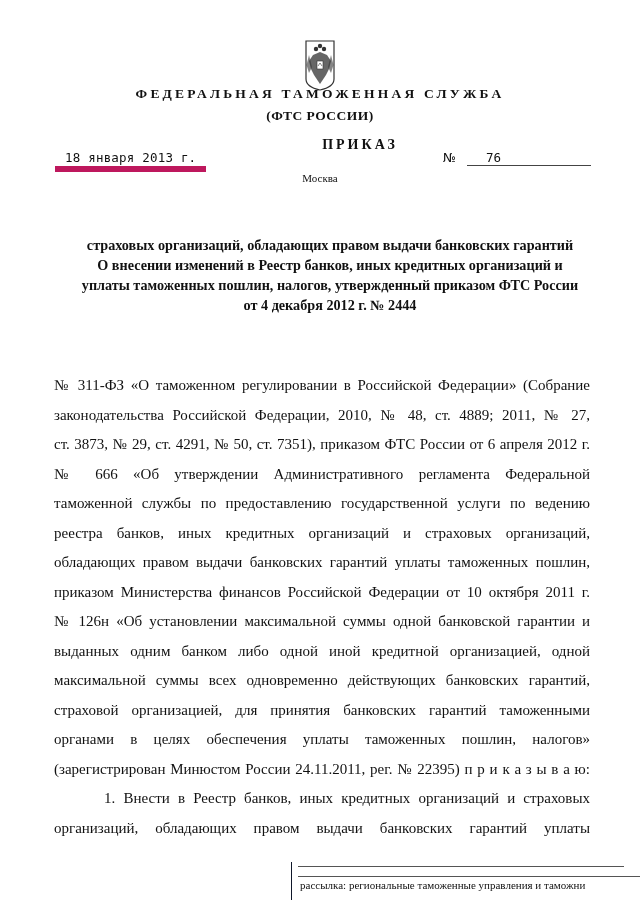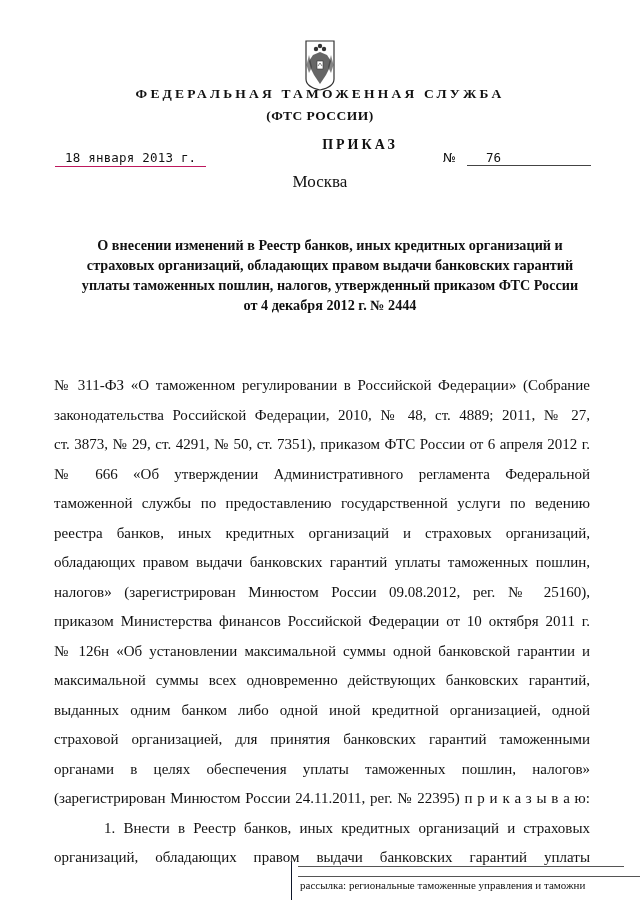--- a/index.html
+++ b/index.html
@@ -6,27 +6,27 @@
   body {
     width: 640px; height: 900px; overflow: hidden; position: relative;
     font-family: "Liberation Serif", "DejaVu Serif", serif; color: #111;
   }
   .abs { position: absolute; }
   .center { left: 0; width: 640px; text-align: center; }
   #emblem { left: 304px; top: 39px; width: 32px; height: 52px; }
   #agency-title { top: 86px; font-weight: bold; font-size: 13.5px; letter-spacing: 3.2px; }
   #agency-abbr { top: 108px; font-weight: bold; font-size: 13.5px; letter-spacing: 0.5px; }
   #doc-type { top: 137px; font-weight: bold; font-size: 14px; letter-spacing: 3px; padding-left: 40px; }
-  #date-field { left: 55px; top: 148px; width: 151px; height: 18px; border-bottom: 1px solid #be185d; }
+  #date-field { left: 55px; top: 148px; width: 151px; height: 18px; border-bottom: 6px solid #be185d; }
   #date-text { position: absolute; left: 10px; bottom: 1px; font-family: "DejaVu Sans Mono", "Liberation Mono", monospace; font-size: 12.5px; letter-spacing: 0.2px; }
   #number-field { left: 443px; top: 148px; width: 148px; height: 18px; }
   #number-sign { position: absolute; left: 0; bottom: 1px; font-family: "DejaVu Sans", sans-serif; font-size: 12.5px; }
   #number-line { position: absolute; left: 24px; right: 0; bottom: 0; border-bottom: 1px solid #444; }
   #number-value { position: absolute; left: 43px; bottom: 1px; font-family: "DejaVu Sans Mono", "Liberation Mono", monospace; font-size: 12.5px; }
-  #city { top: 172px; font-size: 17px; }
+  #city { top: 172px; font-size: 11px; }
   #subject { top: 235px; left: 60px; width: 540px; text-align: center; font-weight: bold; font-size: 14.2px; line-height: 20px; }
   #body { left: 54px; top: 371px; width: 536px; font-size: 15px; line-height: 29.5px; text-align: justify; }
   .line { display: block; white-space: nowrap; text-align-last: justify; height: 29.5px; }
   .line.indent { padding-left: 50px; }
   #distribution { left: 291px; top: 862px; width: 352px; height: 38px; border-left: 1px solid #0f172a; }
   #dist-line1 { position: absolute; left: 6px; right: 20px; top: 4px; border-top: 1px solid #555; }
   #dist-line2 { position: absolute; left: 6px; right: 0; top: 14px; border-top: 1px solid #555; }
   #dist-text { position: absolute; left: 8px; top: 17px; font-size: 11px; white-space: nowrap; }
 </style>
 </head>
@@ -58,39 +58,38 @@
 
 <div id="number-field" class="abs">
   <span id="number-sign">№</span>
   <span id="number-line"></span>
   <span id="number-value">76</span>
 </div>
 
 <div id="city" class="abs center">Москва</div>
 
 <div id="subject" class="abs">
+  <div>страховых организаций, обладающих правом выдачи банковских гарантий</div>
   <div>О внесении изменений в Реестр банков, иных кредитных организаций и</div>
-  <div>страховых организаций, обладающих правом выдачи банковских гарантий</div>
   <div>уплаты таможенных пошлин, налогов, утвержденный приказом ФТС России</div>
   <div>от 4 декабря 2012 г. № 2444</div>
 </div>
 
 <div id="body" class="abs">
   <span class="line">№ 311-ФЗ «О таможенном регулировании в Российской Федерации» (Собрание</span>
   <span class="line">законодательства Российской Федерации, 2010, № 48, ст. 4889; 2011, № 27,</span>
   <span class="line">ст. 3873, № 29, ст. 4291, № 50, ст. 7351), приказом ФТС России от 6 апреля 2012 г.</span>
   <span class="line">№ 666 «Об утверждении Административного регламента Федеральной</span>
   <span class="line">таможенной службы по предоставлению государственной услуги по ведению</span>
   <span class="line">реестра банков, иных кредитных организаций и страховых организаций,</span>
   <span class="line">обладающих правом выдачи банковских гарантий уплаты таможенных пошлин,</span>
-  <span class="line">налогов» (зарегистрирован Минюстом России 09.08.2012, рег. № 25160),</span>
   <span class="line">приказом Министерства финансов Российской Федерации от 10 октября 2011 г.</span>
   <span class="line">№ 126н «Об установлении максимальной суммы одной банковской гарантии и</span>
+  <span class="line">выданных одним банком либо одной иной кредитной организацией, одной</span>
   <span class="line">максимальной суммы всех одновременно действующих банковских гарантий,</span>
-  <span class="line">выданных одним банком либо одной иной кредитной организацией, одной</span>
   <span class="line">страховой организацией, для принятия банковских гарантий таможенными</span>
   <span class="line">органами в целях обеспечения уплаты таможенных пошлин, налогов»</span>
   <span class="line">(зарегистрирован Минюстом России 24.11.2011, рег. № 22395) п р и к а з ы в а ю:</span>
   <span class="line indent">1. Внести в Реестр банков, иных кредитных организаций и страховых</span>
   <span class="line">организаций, обладающих правом выдачи банковских гарантий уплаты</span>
 </div>
 
 <div id="distribution" class="abs">
   <span id="dist-line1"></span>
   <span id="dist-line2"></span>

